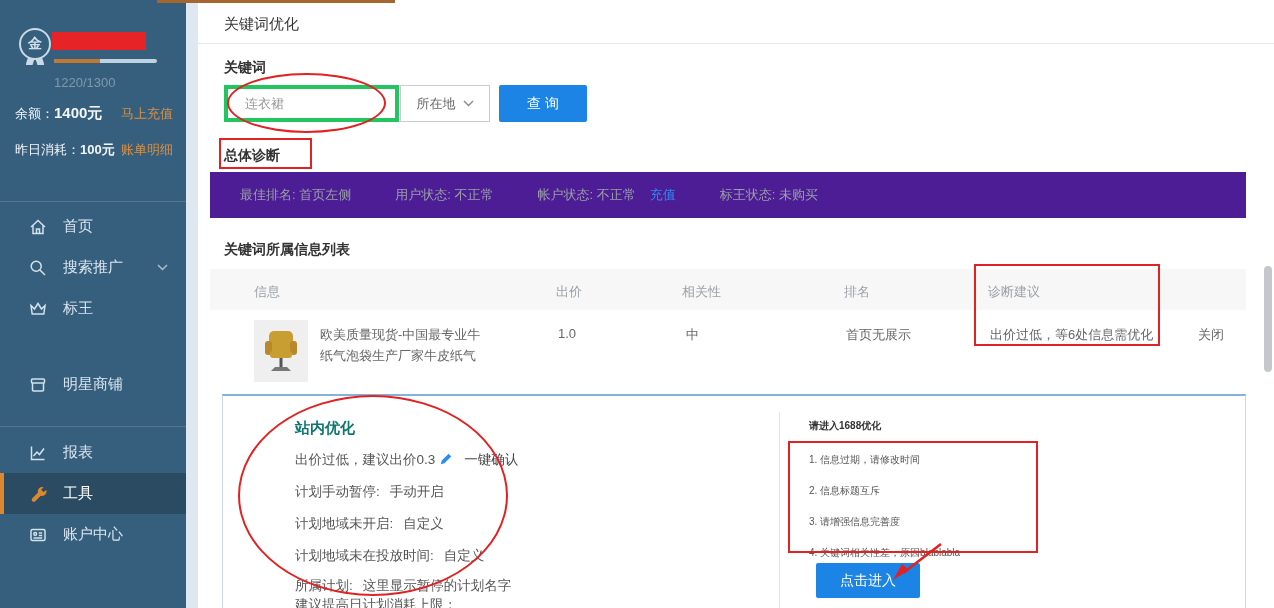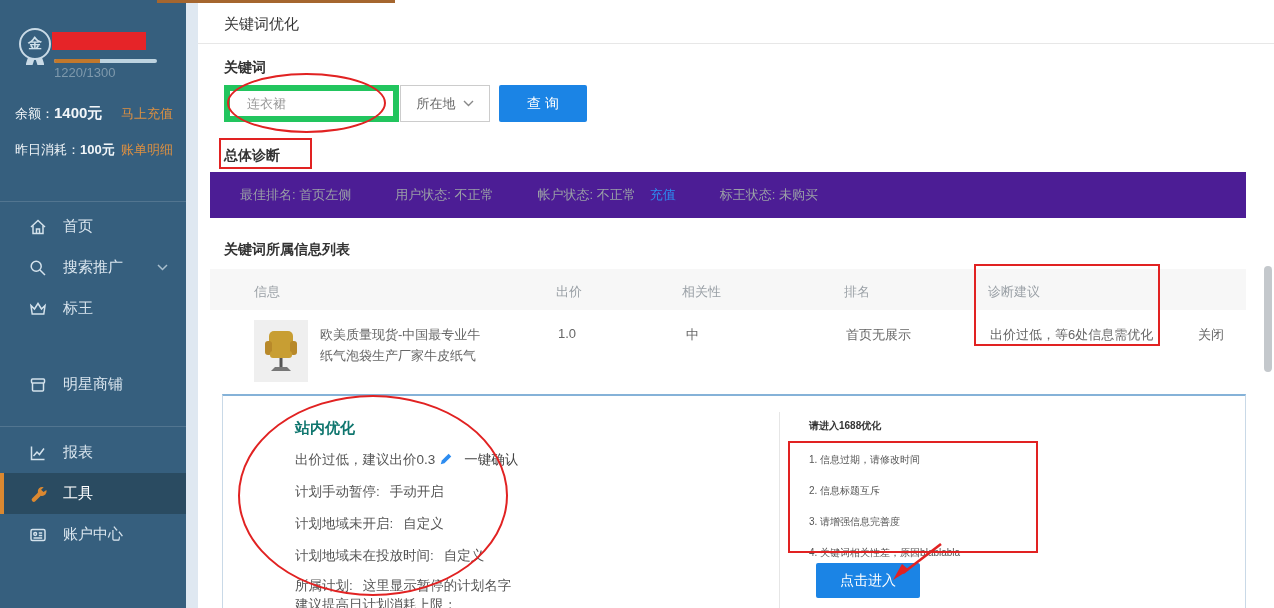--- a/index.html
+++ b/index.html
@@ -20,21 +20,21 @@
   }
   .badge-ribbon { left:26px; top:58px; width:18px; height:7px; overflow:hidden; }
   .badge-ribbon:before, .badge-ribbon:after {
     content:""; position:absolute; top:-2px; width:7px; height:9px; background:#c9dae6;
   }
   .badge-ribbon:before { left:1px; transform:skewX(-18deg); }
   .badge-ribbon:after  { right:1px; transform:skewX(18deg); }
   .redact { left:52px; top:32px; width:94px; height:18px; background:#e62428; }
   .progress-track { left:54px; top:59px; width:103px; height:4px; background:#bdd3e0; border-radius:2px; }
   .progress-fill  { width:46px; height:4px; background:#c2782c; border-radius:2px 0 0 2px; }
-  .progress-label { left:54px; top:65px; color:#7e99ac; font-size:13px; }
+  .progress-label { left:54px; top:75px; color:#7e99ac; font-size:13px; }
   .money-row { left:15px; width:158px; display:flex; justify-content:space-between; align-items:baseline; }
   .money-row .lbl { color:#f2f6f9; font-size:13px; }
   .money-row .val { font-weight:bold; }
   .money-row .lnk { color:#dd9041; font-size:13px; cursor:pointer; }
   .side-divider { left:0; width:186px; height:1px; background:rgba(255,255,255,.14); }
   .nav-item {
     left:0; width:186px; height:41px; display:flex; align-items:center;
     color:#d9e5ee; font-size:15px; cursor:pointer;
   }
   .nav-item .nico { width:20px; height:20px; margin-left:28px; flex:0 0 20px; }
@@ -43,21 +43,21 @@
   .nav-item.active { background:#2a4b61; border-left:4px solid #db8830; color:#fff; }
   .nav-item.active .nico { margin-left:24px; }
 
   
   .gutter { left:186px; top:0; width:12px; height:608px; background:#dfe8f1; }
   .topline { left:157px; top:0; width:238px; height:3px; background:#a5662f; }
   .page-title { left:224px; top:15px; font-size:15px; color:#333; }
   .title-rule { left:198px; top:43px; width:1076px; height:1px; background:#e7e7e7; }
   .field-label { left:224px; top:59px; font-size:14px; font-weight:bold; color:#333; }
   .kw-input {
-    left:224px; top:85px; width:175px; height:37px; border:6px solid #22c55e; background:#fff;
+    left:224px; top:85px; width:175px; height:37px; border:4px solid #22c55e; background:#fff;
     font-family:inherit; font-size:13px; color:#999; padding-left:17px; outline:none;
   }
   .loc-select {
     left:400px; top:85px; width:90px; height:37px; border:1px solid #ccc; background:#fff;
     display:flex; align-items:center; justify-content:center; gap:7px;
     font-size:13px; color:#666; cursor:pointer;
   }
   .btn-blue {
     background:#1b84e5; color:#fff; border:none; cursor:pointer;
     display:flex; align-items:center; justify-content:center; font-family:inherit;

